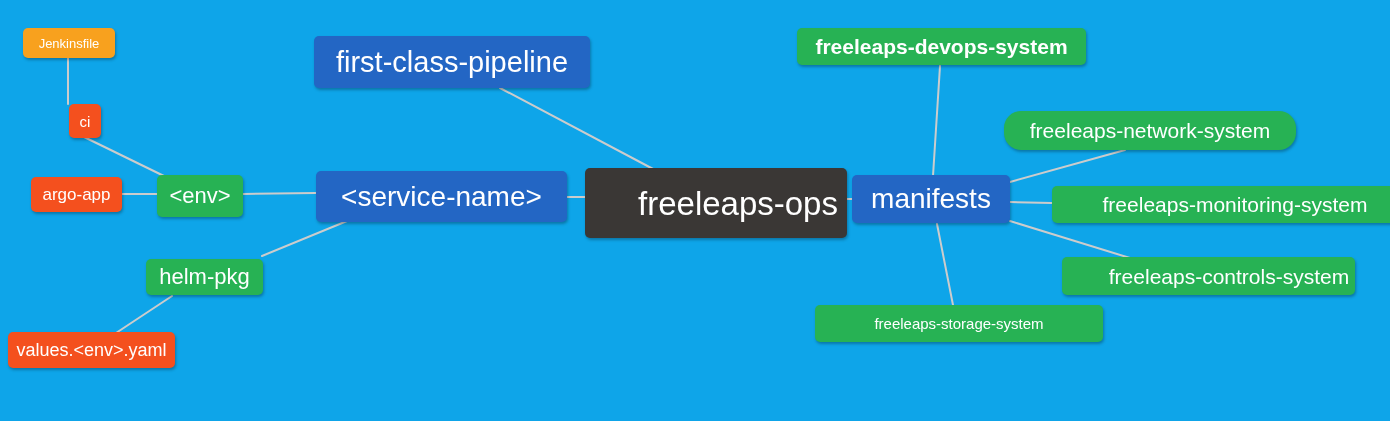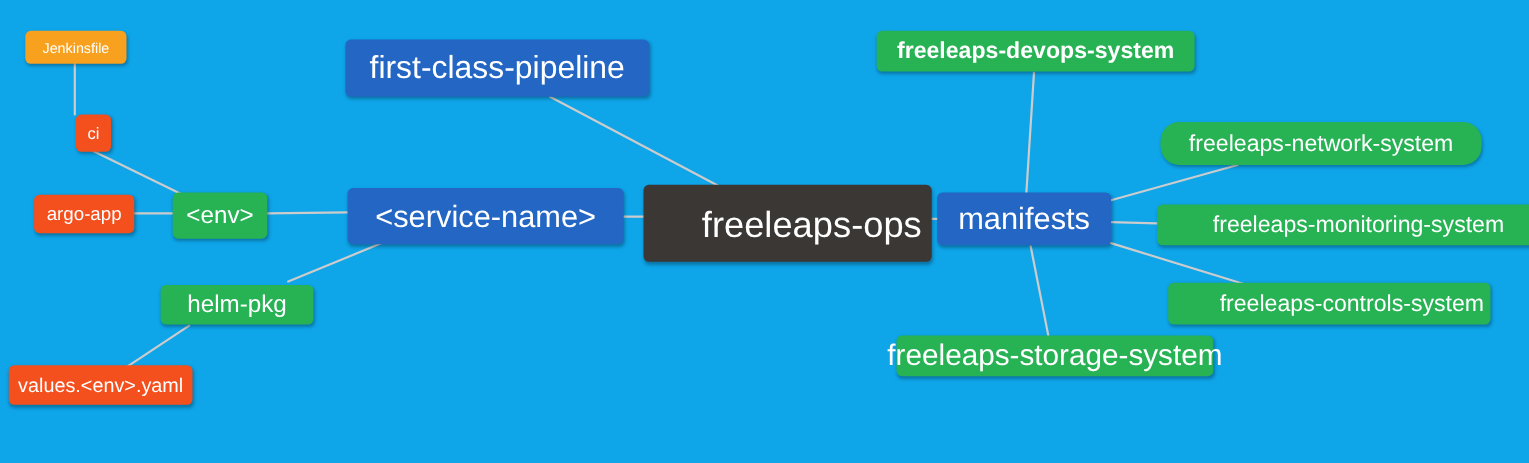--- a/index.html
+++ b/index.html
@@ -48,25 +48,25 @@
 
   .n-jenkinsfile { left: 23px;  top: 28px;  width: 92px;  height: 30px; font-size: 13px; }
   .n-ci          { left: 53px;  top: 104px; width: 32px;  height: 34px; font-size: 15px; margin-left: 16px; }
   .n-argo        { left: 31px;  top: 177px; width: 91px;  height: 35px; font-size: 17px; }
   .n-env         { left: 157px; top: 175px; width: 86px;  height: 42px; font-size: 22px; }
   .n-service     { left: 316px; top: 171px; width: 251px; height: 51px; font-size: 28px; }
   .n-pipeline    { left: 314px; top: 36px;  width: 276px; height: 52px; font-size: 29px; }
   .n-ops         { left: 585px; top: 168px; width: 262px; height: 70px; font-size: 33px; padding-left: 48px; }
   .n-manifests   { left: 852px; top: 175px; width: 158px; height: 48px; font-size: 28px; }
   .n-devops      { left: 797px; top: 28px;  width: 289px; height: 37px; font-size: 21px; font-weight: bold; }
-  .n-network     { left: 1055px;top: 111px; width: 292px; height: 39px; font-size: 21px; border-radius: 17px; }
+  .n-network     { left: 1004px;top: 111px; width: 292px; height: 39px; font-size: 21px; border-radius: 17px; }
   .n-monitoring  { left: 1052px;top: 186px; width: 366px; height: 37px; font-size: 21px; }
   .n-controls    { left: 1062px;top: 257px; width: 293px; height: 38px; font-size: 21px; padding-left: 45px; }
-  .n-storage     { left: 815px; top: 305px; width: 288px; height: 37px; font-size: 27px; }
-  .n-helm        { left: 146px; top: 259px; width: 139px; height: 36px; font-size: 22px; }
+  .n-storage     { left: 815px; top: 305px; width: 288px; height: 37px; font-size: 15px; }
+  .n-helm        { left: 146px; top: 259px; width: 117px; height: 36px; font-size: 22px; }
   .n-values      { left: 8px;   top: 332px; width: 167px; height: 36px; font-size: 18px; }
 </style>
 </head>
 <body>
 
 <div class="canvas">
 
   <svg class="edges" viewBox="0 0 1390 421">
     <line x1="68" y1="57" x2="68" y2="104"></line>
     <line x1="80" y1="135" x2="166" y2="177"></line>

